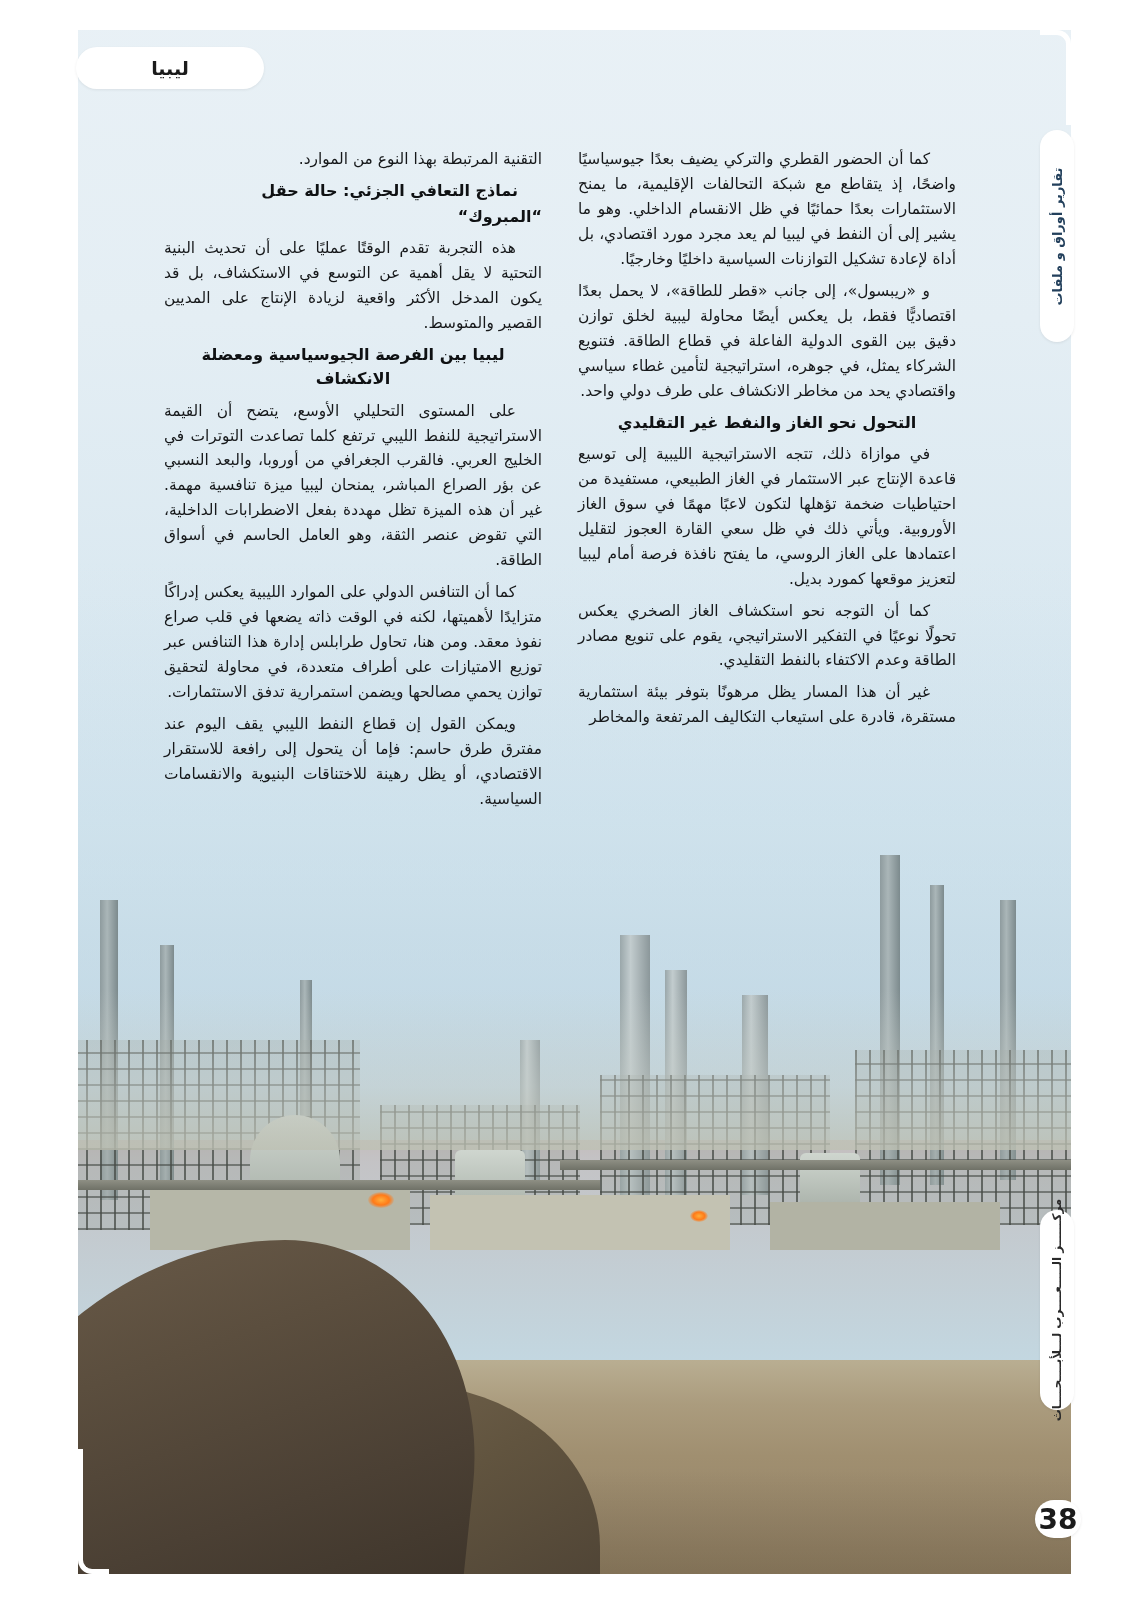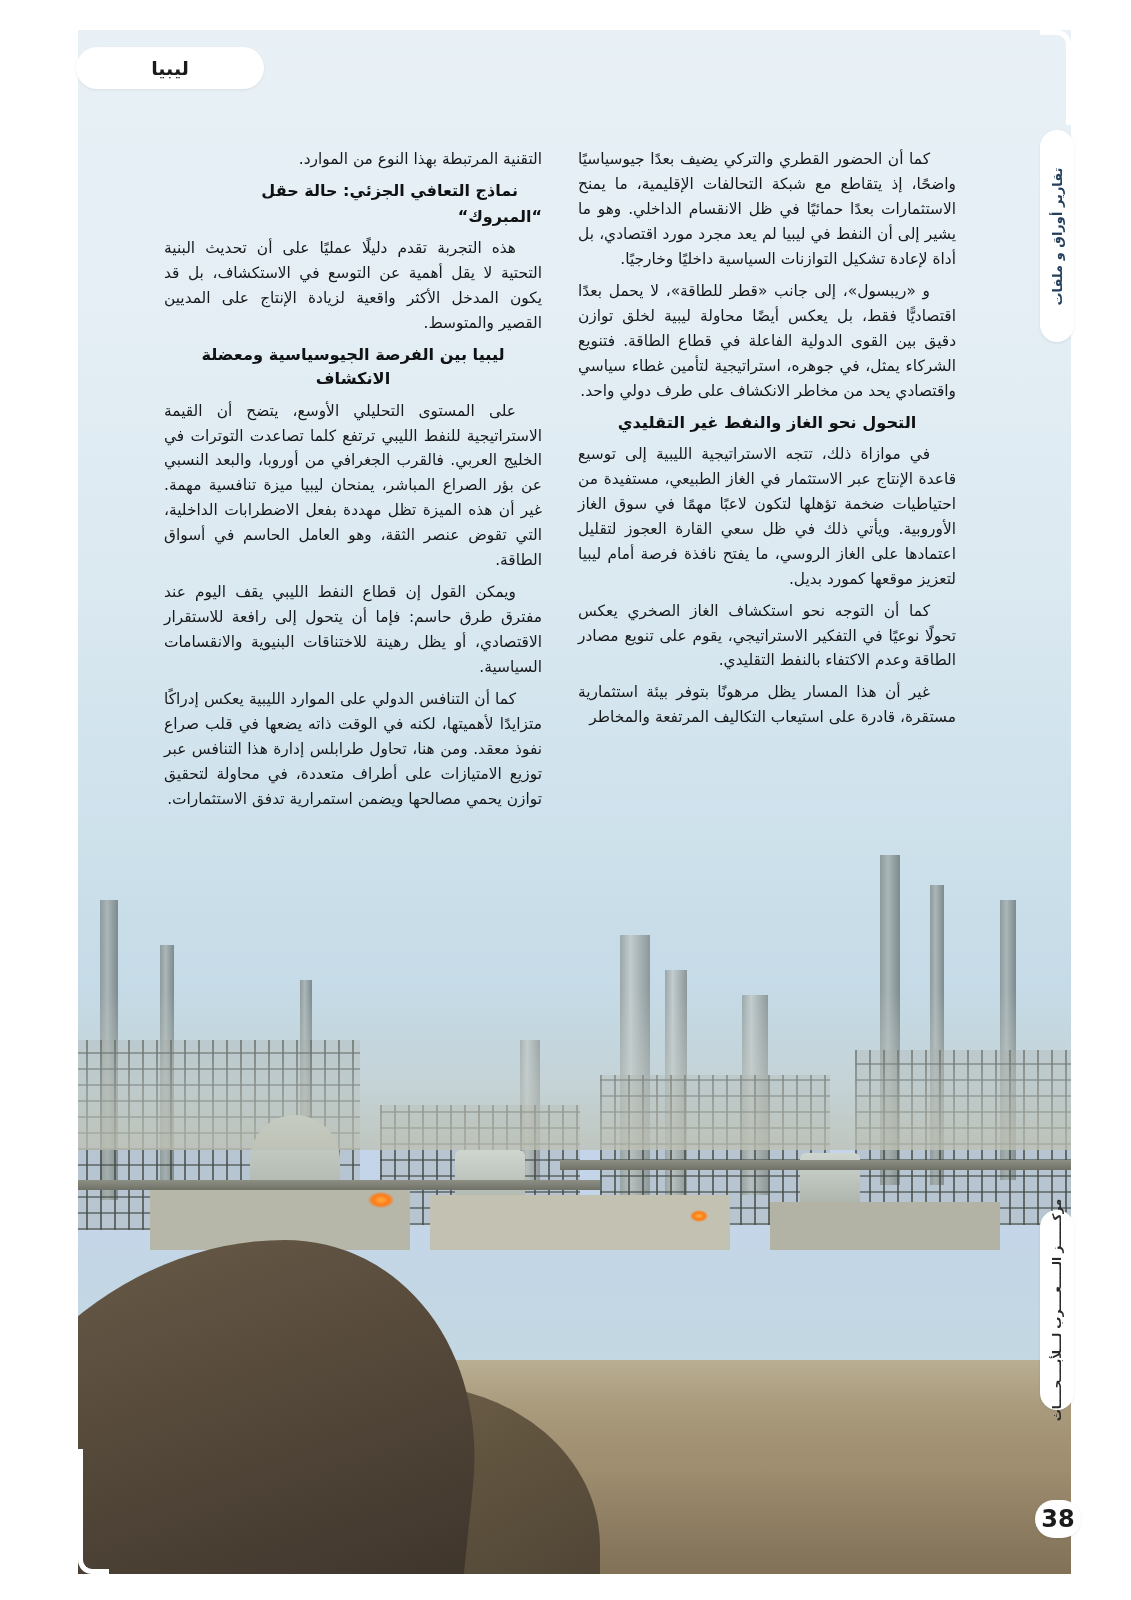--- a/index.html
+++ b/index.html
@@ -12,21 +12,21 @@
     position: relative;
     overflow: hidden;
     font-family: "DejaVu Sans", "Liberation Sans", sans-serif;
     background: #ffffff;
   }
 
   
   .page {
     position: absolute;
     inset: 0;
-    background: #c4b5fd;
+    background: #c2410c;
   }
 
   .sky {
     position: absolute;
     left: 0; right: 0; top: 0;
     height: 1140px;
     background: linear-gradient(180deg, #e9f1f6 0%, #e4eef4 28%, #dbe9f1 52%, #cfe2ec 72%, #c2d8e4 88%, #b8d0de 100%);
   }
 
   
@@ -201,21 +201,21 @@
     position: absolute;
     left: 1035px;
     top: 1500px;
     width: 46px;
     height: 38px;
     background: #ffffff;
     border-radius: 19px;
     display: flex;
     align-items: center;
     justify-content: center;
-    font-size: 24px;
+    font-size: 28px;
     font-weight: bold;
     color: #1b1b1b;
     box-shadow: 0 1px 3px rgba(0,0,0,0.08);
   }
 
   
   .columns {
     position: absolute;
     top: 140px;
     right: 175px;
@@ -340,22 +340,22 @@
       <p class="indent">و «ريبسول»، إلى جانب «قطر للطاقة»، لا يحمل بعدًا اقتصاديًّا فقط، بل يعكس أيضًا محاولة ليبية لخلق توازن دقيق بين القوى الدولية الفاعلة في قطاع الطاقة. فتنويع الشركاء يمثل، في جوهره، استراتيجية لتأمين غطاء سياسي واقتصادي يحد من مخاطر الانكشاف على طرف دولي واحد.</p>
       <h3 class="head">التحول نحو الغاز والنفط غير التقليدي</h3>
       <p class="indent">في موازاة ذلك، تتجه الاستراتيجية الليبية إلى توسيع قاعدة الإنتاج عبر الاستثمار في الغاز الطبيعي، مستفيدة من احتياطيات ضخمة تؤهلها لتكون لاعبًا مهمًا في سوق الغاز الأوروبية. ويأتي ذلك في ظل سعي القارة العجوز لتقليل اعتمادها على الغاز الروسي، ما يفتح نافذة فرصة أمام ليبيا لتعزيز موقعها كمورد بديل.</p>
       <p class="indent">كما أن التوجه نحو استكشاف الغاز الصخري يعكس تحولًا نوعيًا في التفكير الاستراتيجي، يقوم على تنويع مصادر الطاقة وعدم الاكتفاء بالنفط التقليدي.</p>
       <p class="indent">غير أن هذا المسار يظل مرهونًا بتوفر بيئة استثمارية مستقرة، قادرة على استيعاب التكاليف المرتفعة والمخاطر</p>
     </div>
 
     <div class="col">
       <p class="tail">التقنية المرتبطة بهذا النوع من الموارد.</p>
       <h3 class="head-inline">نماذج التعافي الجزئي: حالة حقل “المبروك“</h3>
-      <p class="indent">هذه التجربة تقدم دليلًا عمليًا على أن تحديث البنية التحتية لا يقل أهمية عن التوسع في الاستكشاف، بل قد يكون المدخل الأكثر واقعية لزيادة الإنتاج على المديين القصير والمتوسط.</p>
+      <p class="indent">هذه التجربة تقدم الوقتًا عمليًا على أن تحديث البنية التحتية لا يقل أهمية عن التوسع في الاستكشاف، بل قد يكون المدخل الأكثر واقعية لزيادة الإنتاج على المديين القصير والمتوسط.</p>
       <h3 class="head">ليبيا بين الفرصة الجيوسياسية ومعضلة الانكشاف</h3>
       <p class="indent">على المستوى التحليلي الأوسع، يتضح أن القيمة الاستراتيجية للنفط الليبي ترتفع كلما تصاعدت التوترات في الخليج العربي. فالقرب الجغرافي من أوروبا، والبعد النسبي عن بؤر الصراع المباشر، يمنحان ليبيا ميزة تنافسية مهمة. غير أن هذه الميزة تظل مهددة بفعل الاضطرابات الداخلية، التي تقوض عنصر الثقة، وهو العامل الحاسم في أسواق الطاقة.</p>
+      <p class="indent">كما أن التنافس الدولي على الموارد الليبية يعكس إدراكًا متزايدًا لأهميتها، لكنه في الوقت ذاته يضعها في قلب صراع نفوذ معقد. ومن هنا، تحاول طرابلس إدارة هذا التنافس عبر توزيع الامتيازات على أطراف متعددة، في محاولة لتحقيق توازن يحمي مصالحها ويضمن استمرارية تدفق الاستثمارات.</p>
       <p class="indent">ويمكن القول إن قطاع النفط الليبي يقف اليوم عند مفترق طرق حاسم: فإما أن يتحول إلى رافعة للاستقرار الاقتصادي، أو يظل رهينة للاختناقات البنيوية والانقسامات السياسية.</p>
-      <p class="indent">كما أن التنافس الدولي على الموارد الليبية يعكس إدراكًا متزايدًا لأهميتها، لكنه في الوقت ذاته يضعها في قلب صراع نفوذ معقد. ومن هنا، تحاول طرابلس إدارة هذا التنافس عبر توزيع الامتيازات على أطراف متعددة، في محاولة لتحقيق توازن يحمي مصالحها ويضمن استمرارية تدفق الاستثمارات.</p>
     </div>
 
   </div>
 
 </div>
 
 </body></html>

